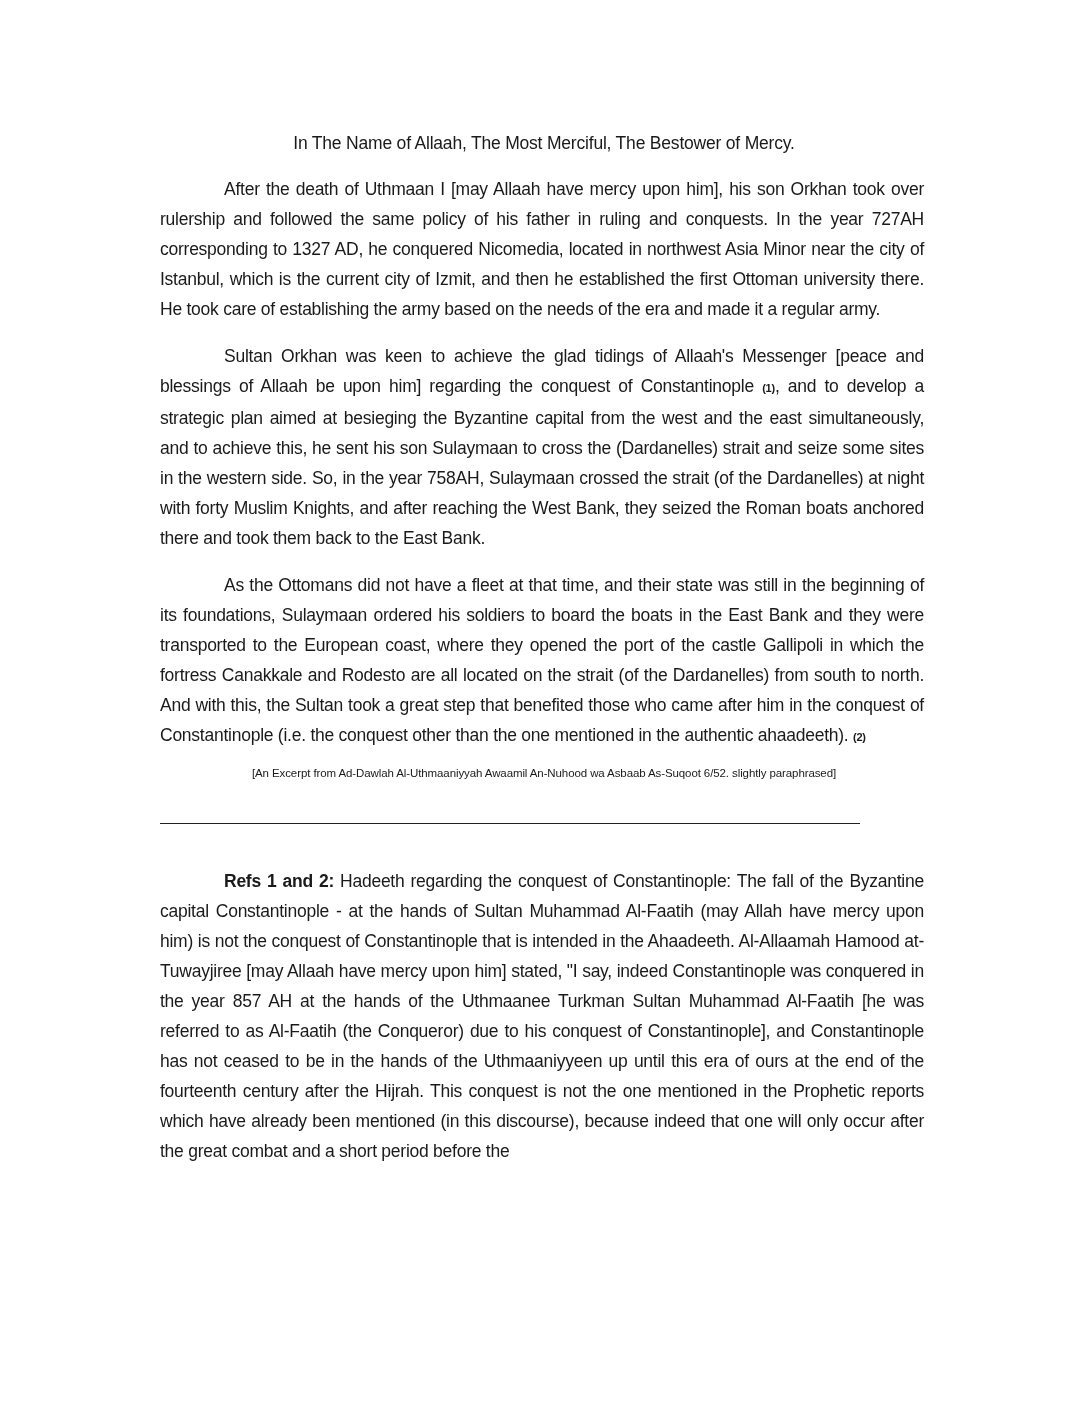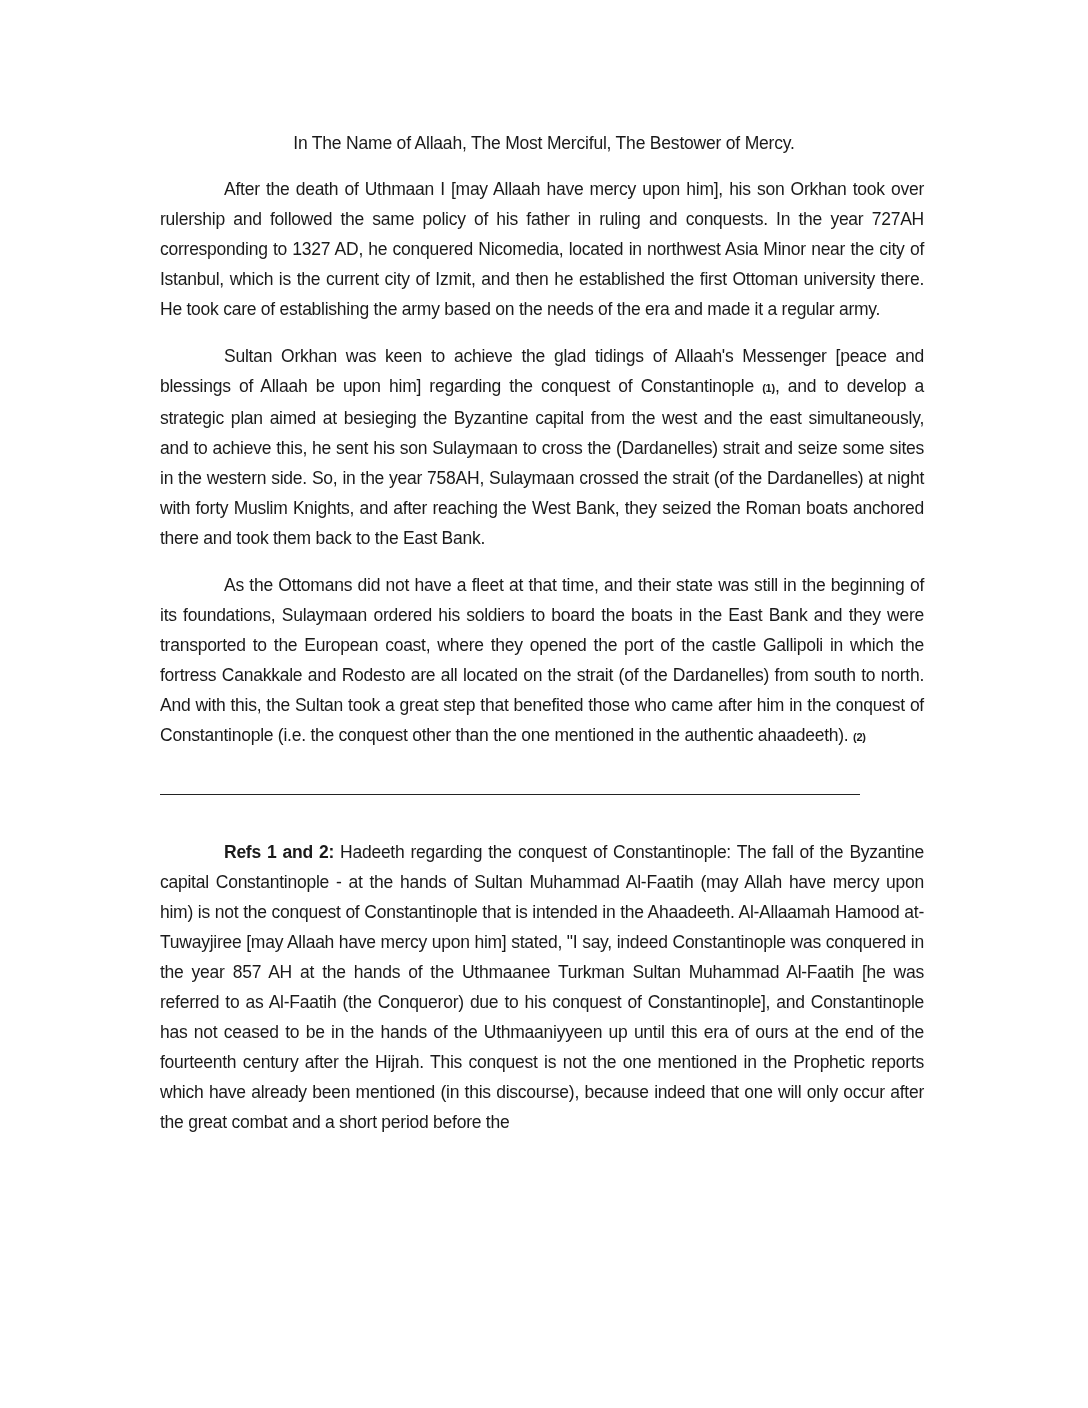--- a/index.html
+++ b/index.html
@@ -34,17 +34,18 @@
 
 <div class="page">
   <div class="title">In The Name of Allaah, The Most Merciful, The Bestower of Mercy.</div>
 
   <p class="body"><span>After the death of Uthmaan I [may Allaah have mercy upon him], his son Orkhan took over rulership and followed the same policy of his father in ruling and conquests. In the year 727AH corresponding to 1327 AD, he conquered Nicomedia, located in northwest Asia Minor near the city of Istanbul, which is the current city of Izmit, and then he established the first Ottoman university there. He took care of establishing the army based on the needs of the era and made it a regular army.</span></p>
 
   <p class="body"><span>Sultan Orkhan was keen to achieve the glad tidings of Allaah's Messenger [peace and blessings of Allaah be upon him] regarding the conquest of Constantinople </span><span class="fn">(1)</span><span>, and to develop a strategic plan aimed at besieging the Byzantine capital from the west and the east simultaneously, and to achieve this, he sent his son Sulaymaan to cross the (Dardanelles) strait and seize some sites in the western side. So, in the year 758AH, Sulaymaan crossed the strait (of the Dardanelles) at night with forty Muslim Knights, and after reaching the West Bank, they seized the Roman boats anchored there and took them back to the East Bank.</span></p>
 
   <p class="body"><span>As the Ottomans did not have a fleet at that time, and their state was still in the beginning of its foundations, Sulaymaan ordered his soldiers to board the boats in the East Bank and they were transported to the European coast, where they opened the port of the castle Gallipoli in which the fortress Canakkale and Rodesto are all located on the strait (of the Dardanelles) from south to north. And with this, the Sultan took a great step that benefited those who came after him in the conquest of Constantinople (i.e. the conquest other than the one mentioned in the authentic ahaadeeth). </span><span class="fn">(2)</span></p>
 
+  <div class="citation">[An Excerpt from Ad-Dawlah Al-Uthmaaniyyah Awaamil An-Nuhood wa Asbaab As-Suqoot 6/52. slightly paraphrased]</div>
 
   <div class="rule"></div>
 
   <p class="body refs"><strong>Refs 1 and 2:</strong><span> Hadeeth regarding the conquest of Constantinople: The fall of the Byzantine capital Constantinople - at the hands of Sultan Muhammad Al-Faatih (may Allah have mercy upon him) is not the conquest of Constantinople that is intended in the Ahaadeeth. Al-Allaamah Hamood at-Tuwayjiree [may Allaah have mercy upon him] stated, "I say, indeed Constantinople was conquered in the year 857 AH at the hands of the Uthmaanee Turkman Sultan Muhammad Al-Faatih [he was referred to as Al-Faatih (the Conqueror) due to his conquest of Constantinople], and Constantinople has not ceased to be in the hands of the Uthmaaniyyeen up until this era of ours at the end of the fourteenth century after the Hijrah. This conquest is not the one mentioned in the Prophetic reports which have already been mentioned (in this discourse), because indeed that one will only occur after the great combat and a short period before the</span></p>
 </div>
 
 </body></html>

